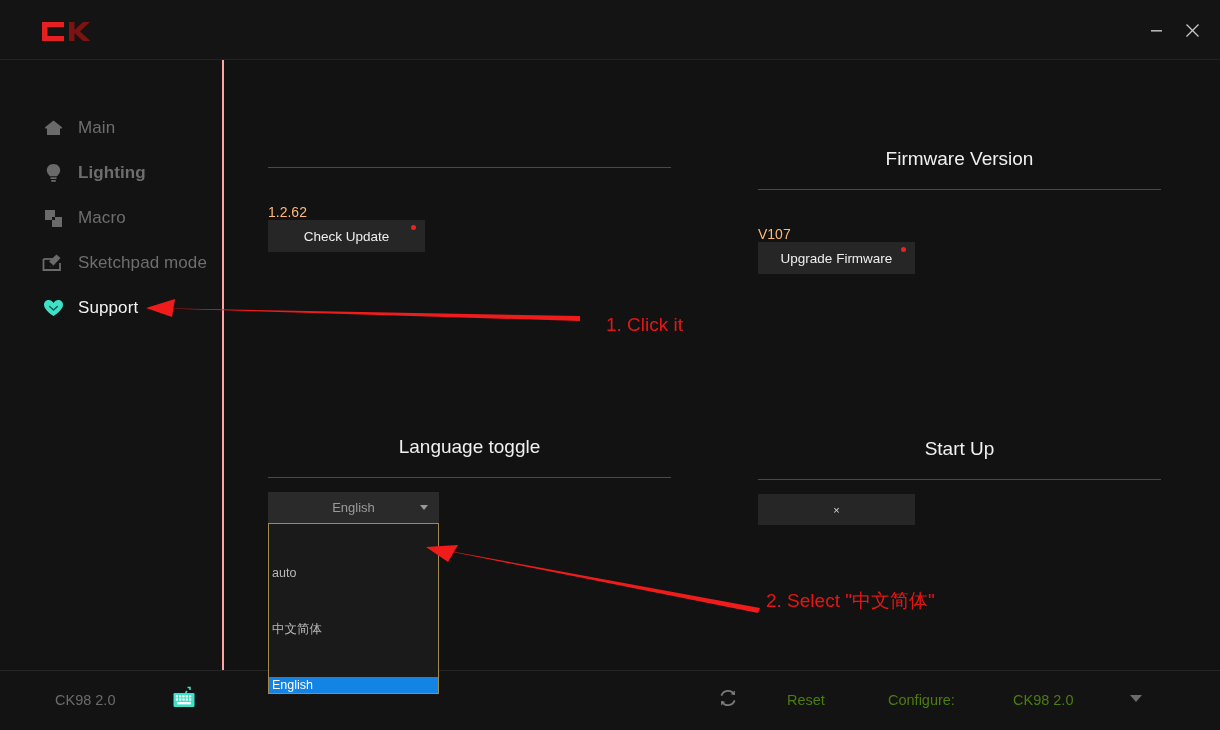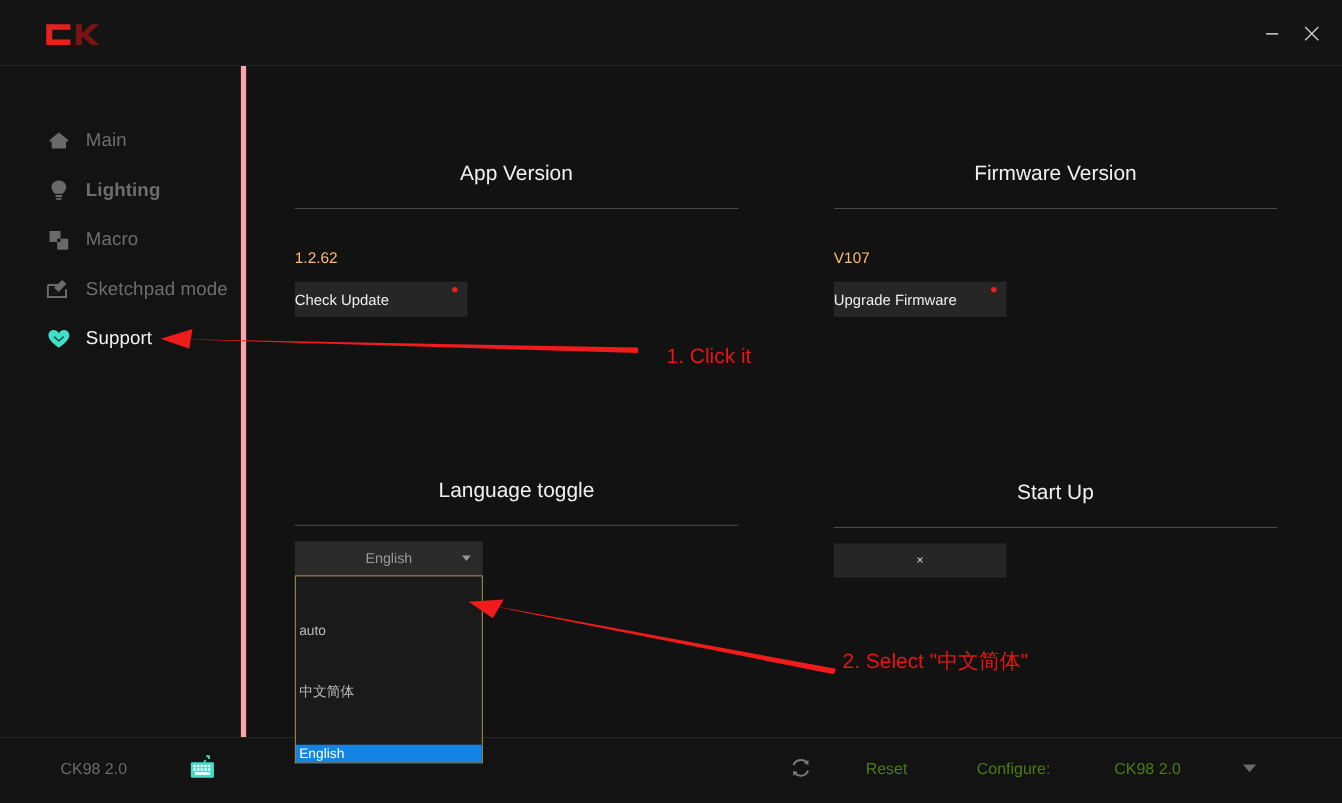--- a/index.html
+++ b/index.html
@@ -42,21 +42,21 @@
   .win-min { left: 1139px; }
   .win-close { left: 1175px; }
   .win-btn svg { display: block; }
 
   
   .sidebar {
     position: absolute;
     left: 0; top: 60px;
     width: 224px; height: 610px;
     background: #131313;
-    border-right: 5px solid #fca5a5;
+    border-right: 2px solid #fca5a5;
   }
   .nav-item {
     position: absolute;
     left: 0;
     width: 223px; height: 38px;
     display: flex;
     align-items: center;
     cursor: pointer;
   }
   .nav-icon {
@@ -95,29 +95,28 @@
     width: 100%;
   }
   .panel-value {
     margin-top: 36px;
     font-size: 14px;
     color: #fdba74;
   }
 
   .action-btn {
     position: relative;
-    margin-top: 14px;
     width: 157px; height: 32px;
     background: #262626;
     border: none;
     color: #eeeeee;
     font-size: 13.5px;
     font-family: "Liberation Sans", sans-serif;
     cursor: pointer;
-    display: flex; align-items: center; justify-content: flex-start;
+    display: flex; align-items: center; justify-content: center;
   }
   .dot {
     position: absolute;
     right: 9px; top: 5px;
     width: 5px; height: 5px;
     border-radius: 50%;
     background: #ee2020;
   }
 
   .toggle-btn {
@@ -319,21 +318,20 @@
         </svg>
       </span>
       <span class="nav-label">Support</span>
     </div>
 
   </div>
 
   <div class="content">
 
     <div class="panel" style="left:44px; top:88px; width:403px;">
-      <div class="panel-title">App Version</div>
       <div class="panel-rule"></div>
       <div class="panel-value">1.2.62</div>
       <button class="action-btn">
         <span>Check Update</span>
         <span class="dot"></span>
       </button>
     </div>
 
     <div class="panel" style="left:534px; top:88px; width:403px;">
       <div class="panel-title">Firmware Version</div>

